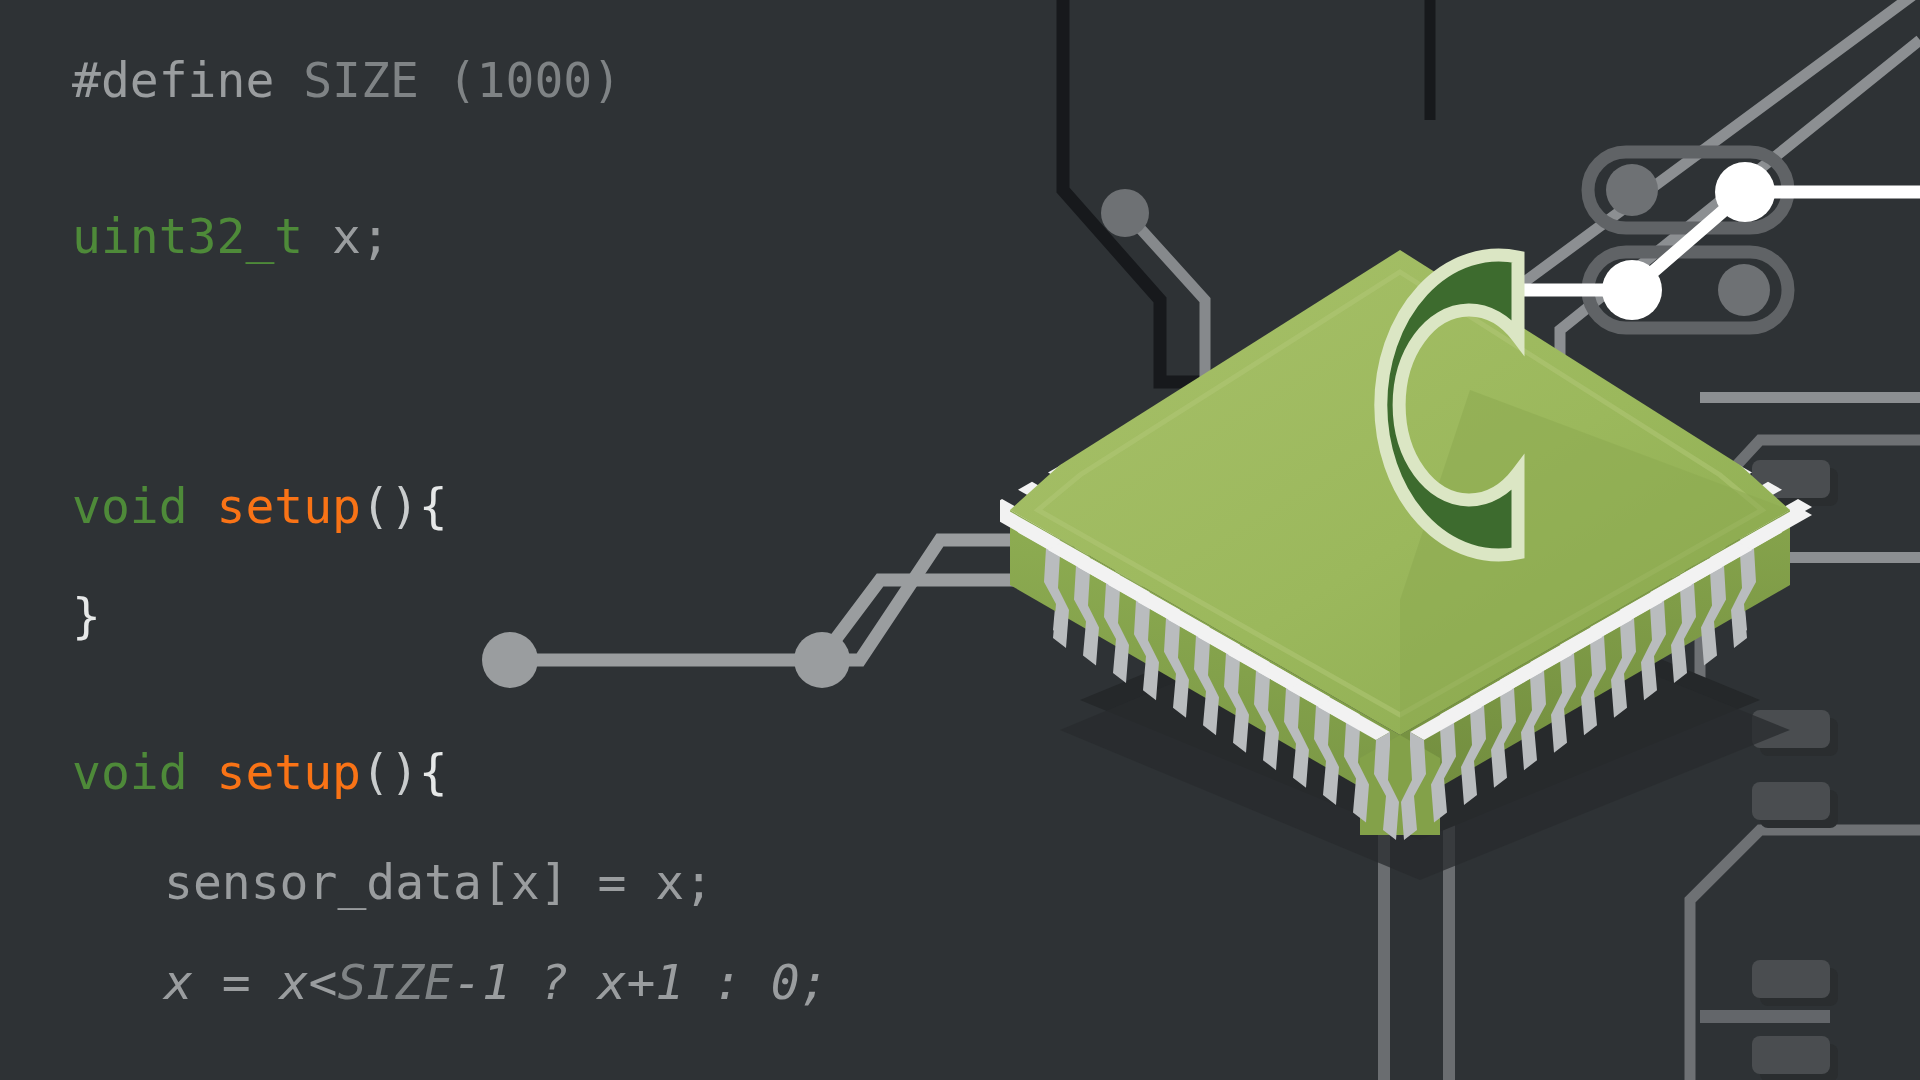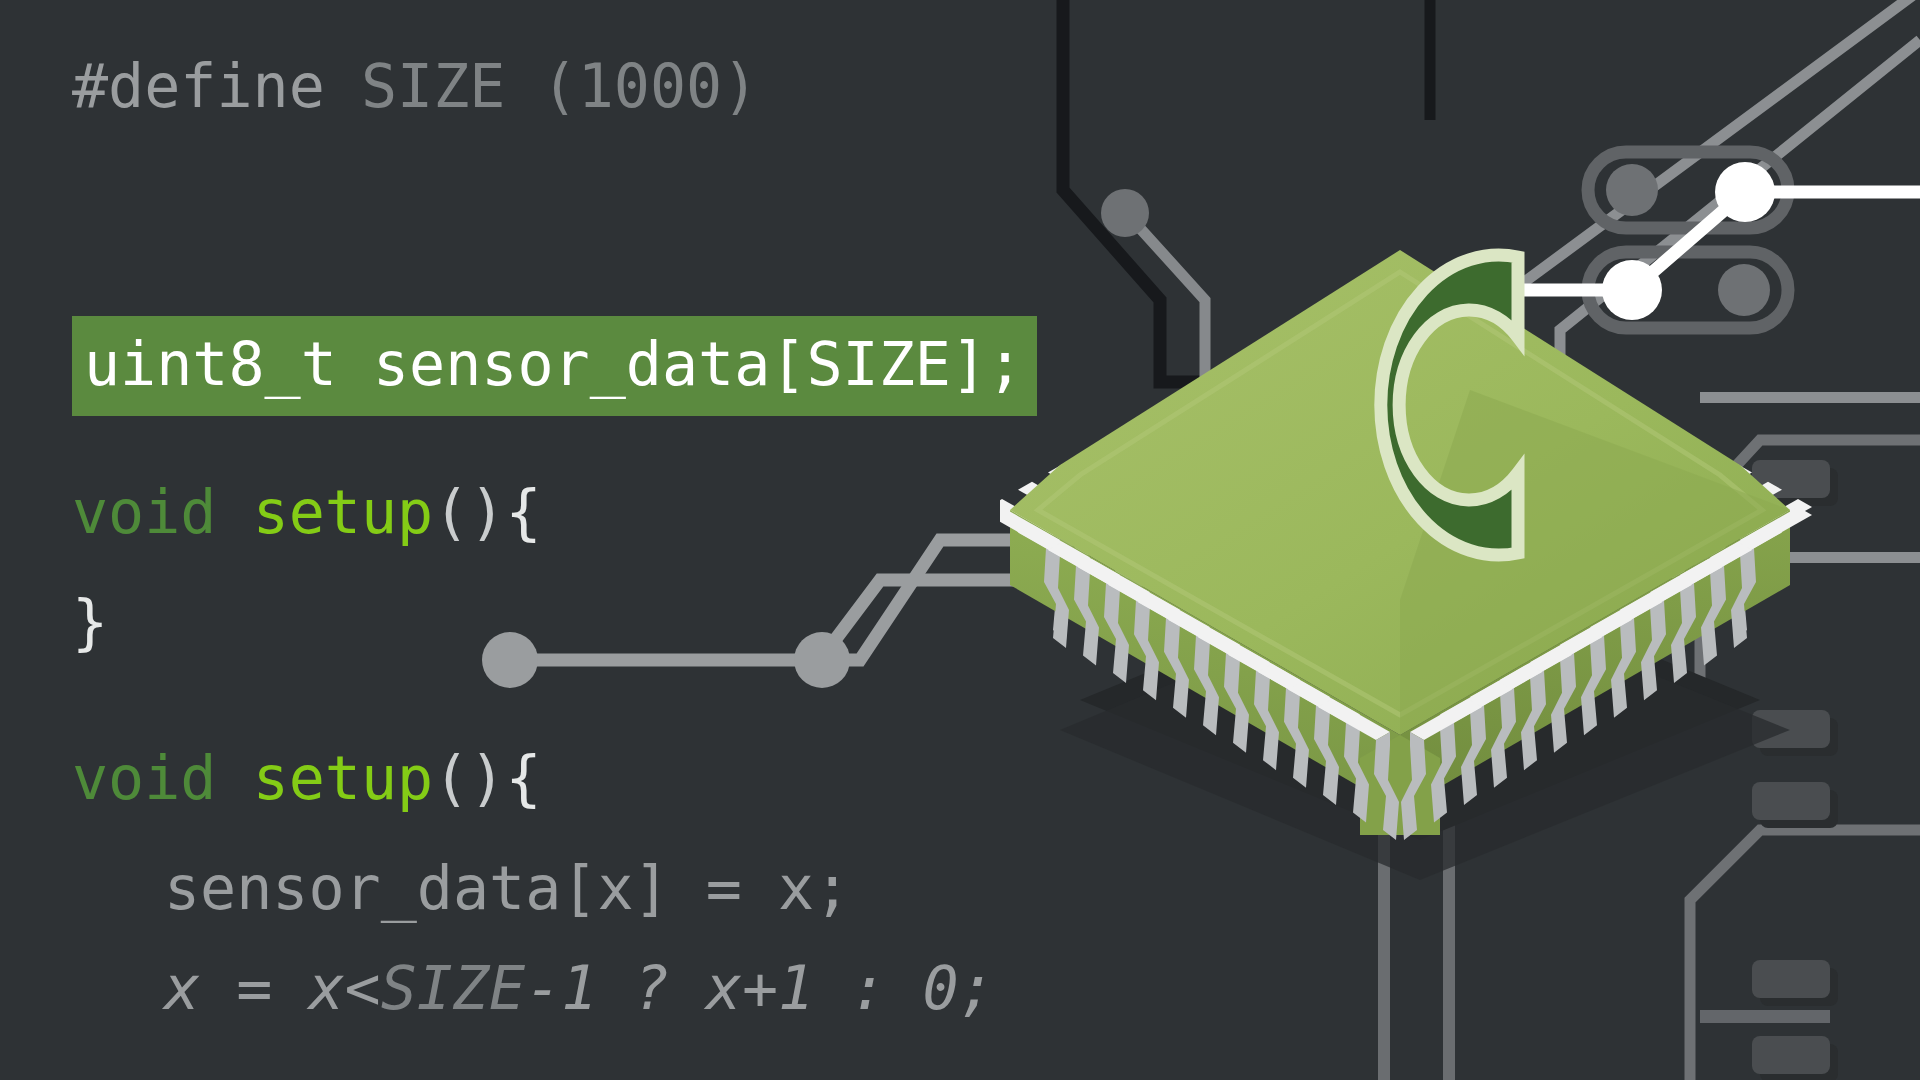--- a/index.html
+++ b/index.html
@@ -34,21 +34,21 @@
     padding: 0;
     z-index: 5;
     pointer-events: none;
   }
 
   .code-line {
     position: absolute;
     left: 72px;
     white-space: pre;
     font-family: "DejaVu Sans Mono", "Liberation Mono", monospace;
-    font-size: 60px;
+    font-size: 48px;
     line-height: 1.0;
     letter-spacing: 0px;
     color: #9a9d9f;
     pointer-events: auto;
   }
 
   .ln-define   { top: 56px;  }
   .ln-uint32   { top: 212px; }
   .ln-setup    { top: 482px; }
   .ln-brace    { top: 592px; }
@@ -67,21 +67,21 @@
   }
   .hl-row .code-line {
     position: static;
     left: auto;
     color: #ffffff;
   }
 
   .tok-gray    { color: #9a9d9f; }
   .tok-dim     { color: #7f8385; }
   .tok-green   { color: #4e8a39; }
-  .tok-lgreen  { color: #84cc16; margin-top: 20px; }
+  .tok-lgreen  { color: #f97316; margin-top: 20px; }
   .tok-white   { color: #e6e8e8; }
   .tok-light   { color: #c9cccd; }
 
   
   #chip-wrap {
     position: absolute;
     left: 1000px;
     top: 210px;
     width: 820px;
     height: 650px;
@@ -570,22 +570,22 @@
                  A 70 95 0 1 1 250 132
                  Z" fill="#3d6b2e" stroke="#dbe6c4" stroke-width="13"></path>
       </g>
     </svg>
   </div>
 
   <div id="code-block">
 
     <div class="code-line ln-define"><span class="tok-gray">#define </span><span class="tok-dim">SIZE </span><span class="tok-dim">(1000)</span></div>
 
-
-    <div class="hl-row"><span class="code-line">uint8_t sensor_data[SIZE];</span></div>
+    <div class="code-line ln-uint32"><span class="tok-green">uint32_t </span><span class="tok-gray">x;</span></div>
+
 
     <div class="code-line ln-setup"><span class="tok-green">void </span><span class="tok-lgreen">setup</span><span class="tok-light">()</span><span class="tok-white">{</span></div>
 
     <div class="code-line ln-brace tok-white">}</div>
 
     <div class="code-line ln-loop"><span class="tok-green">void </span><span class="tok-lgreen">setup</span><span class="tok-light">()</span><span class="tok-white">{</span></div>
 
     <div class="code-line ln-assign tok-gray">sensor_data[x] = x;</div>
 
     <div class="code-line ln-ternary"><span class="tok-gray">x = x&lt;</span><span class="tok-dim">SIZE</span><span class="tok-gray">-1 ? x+1 : 0;</span></div>

